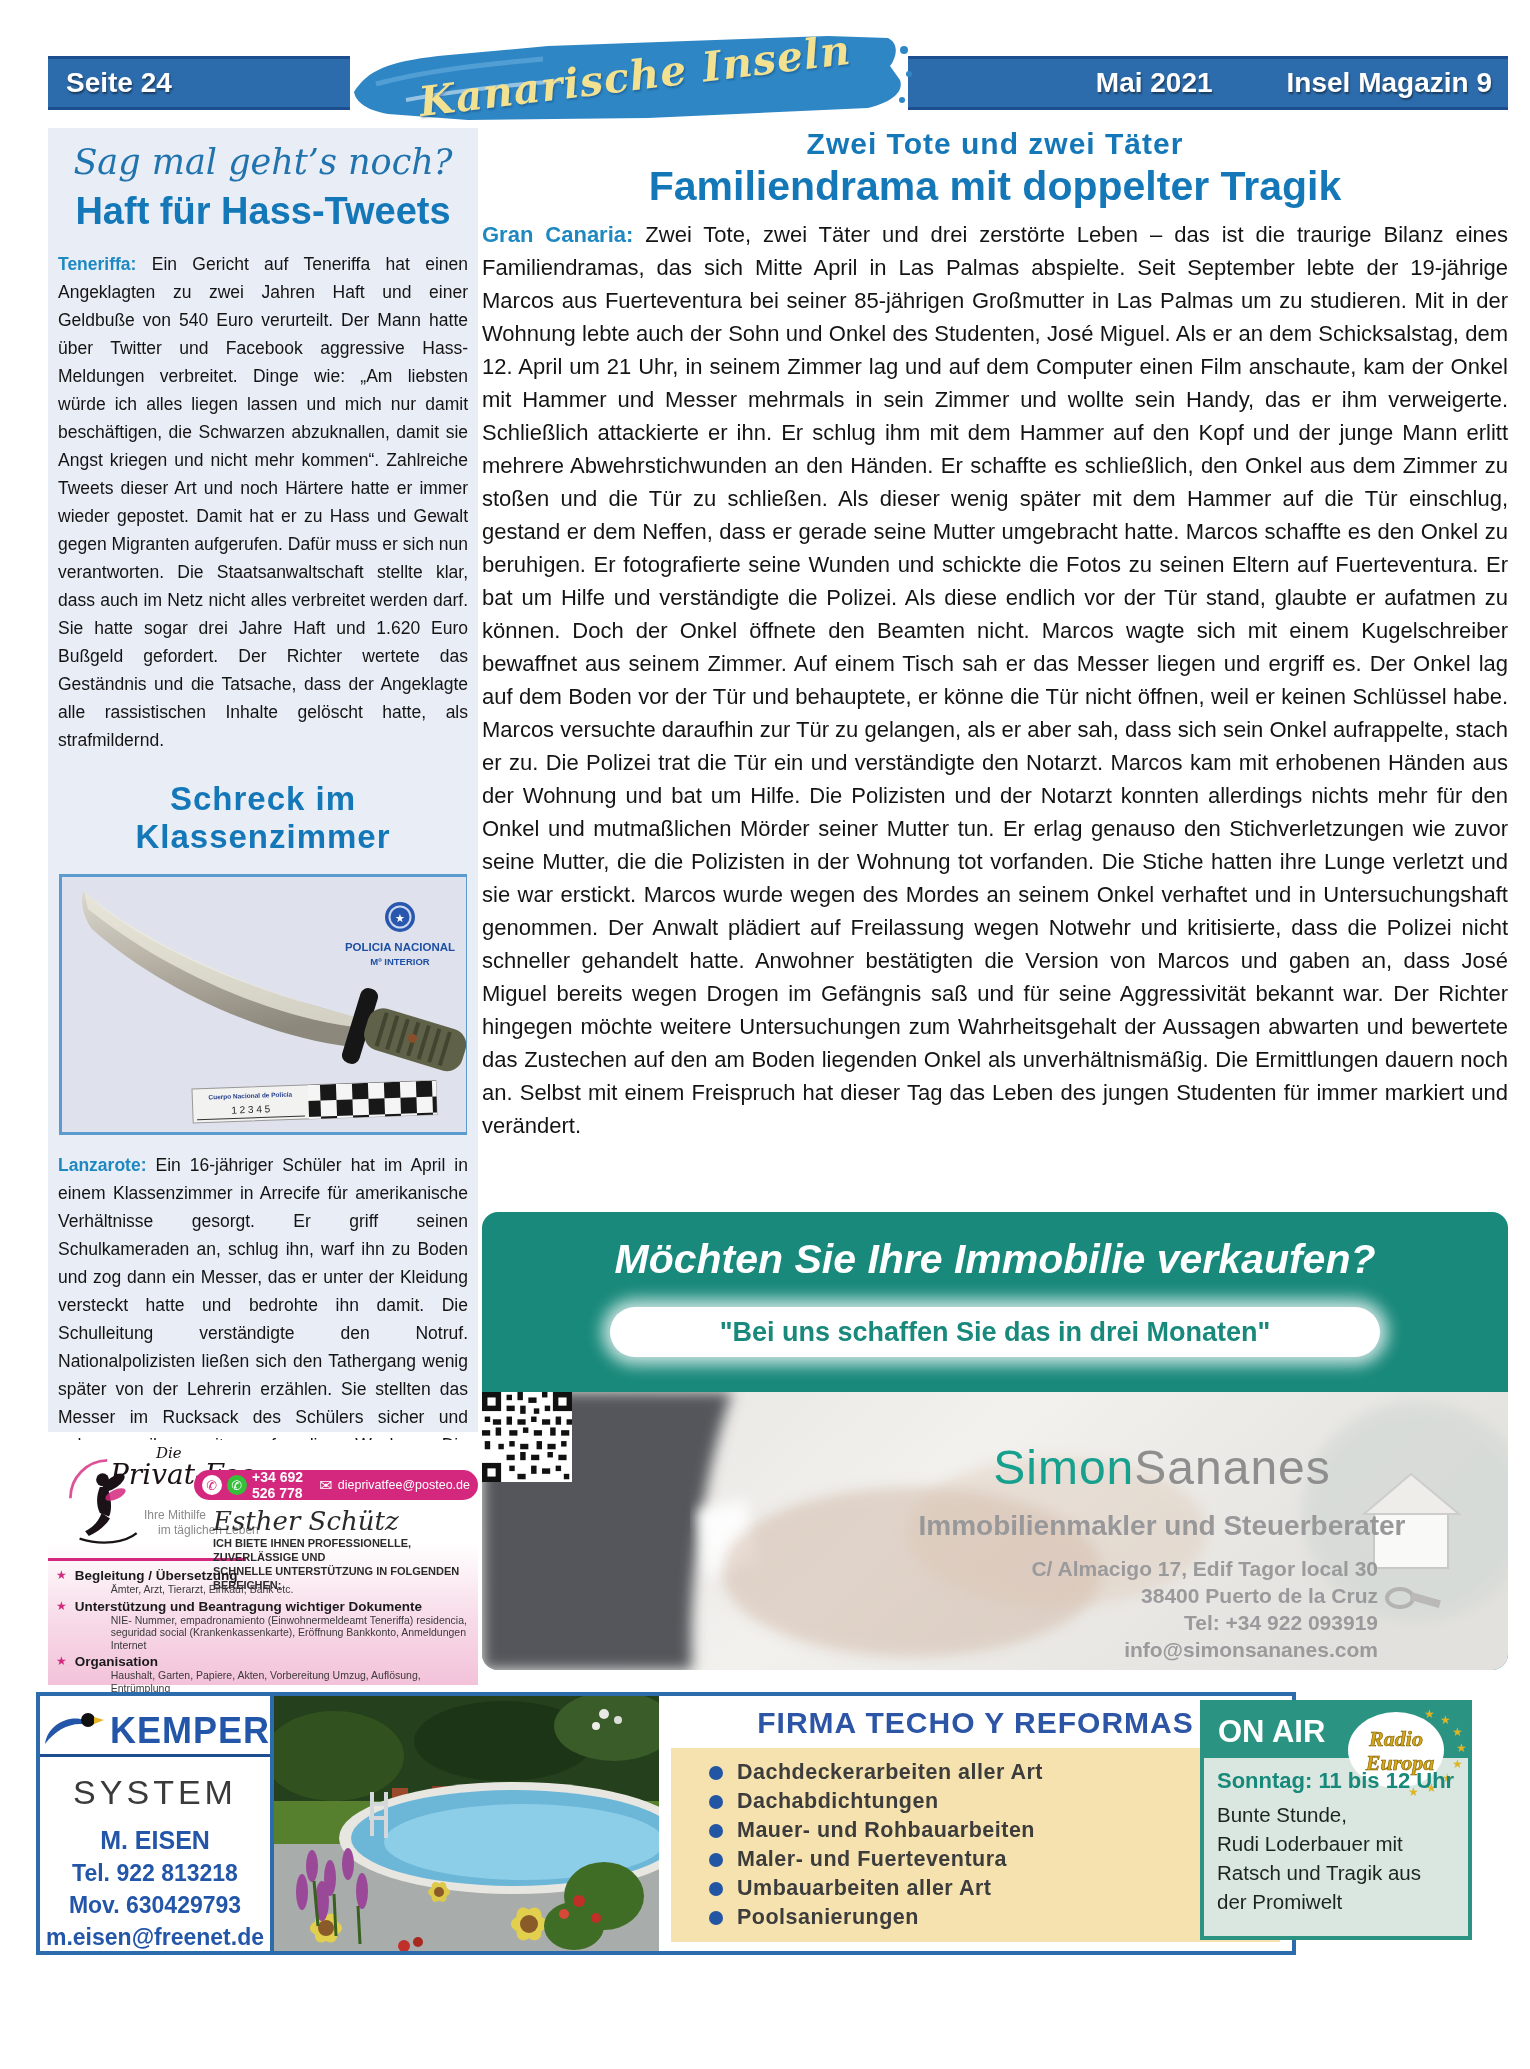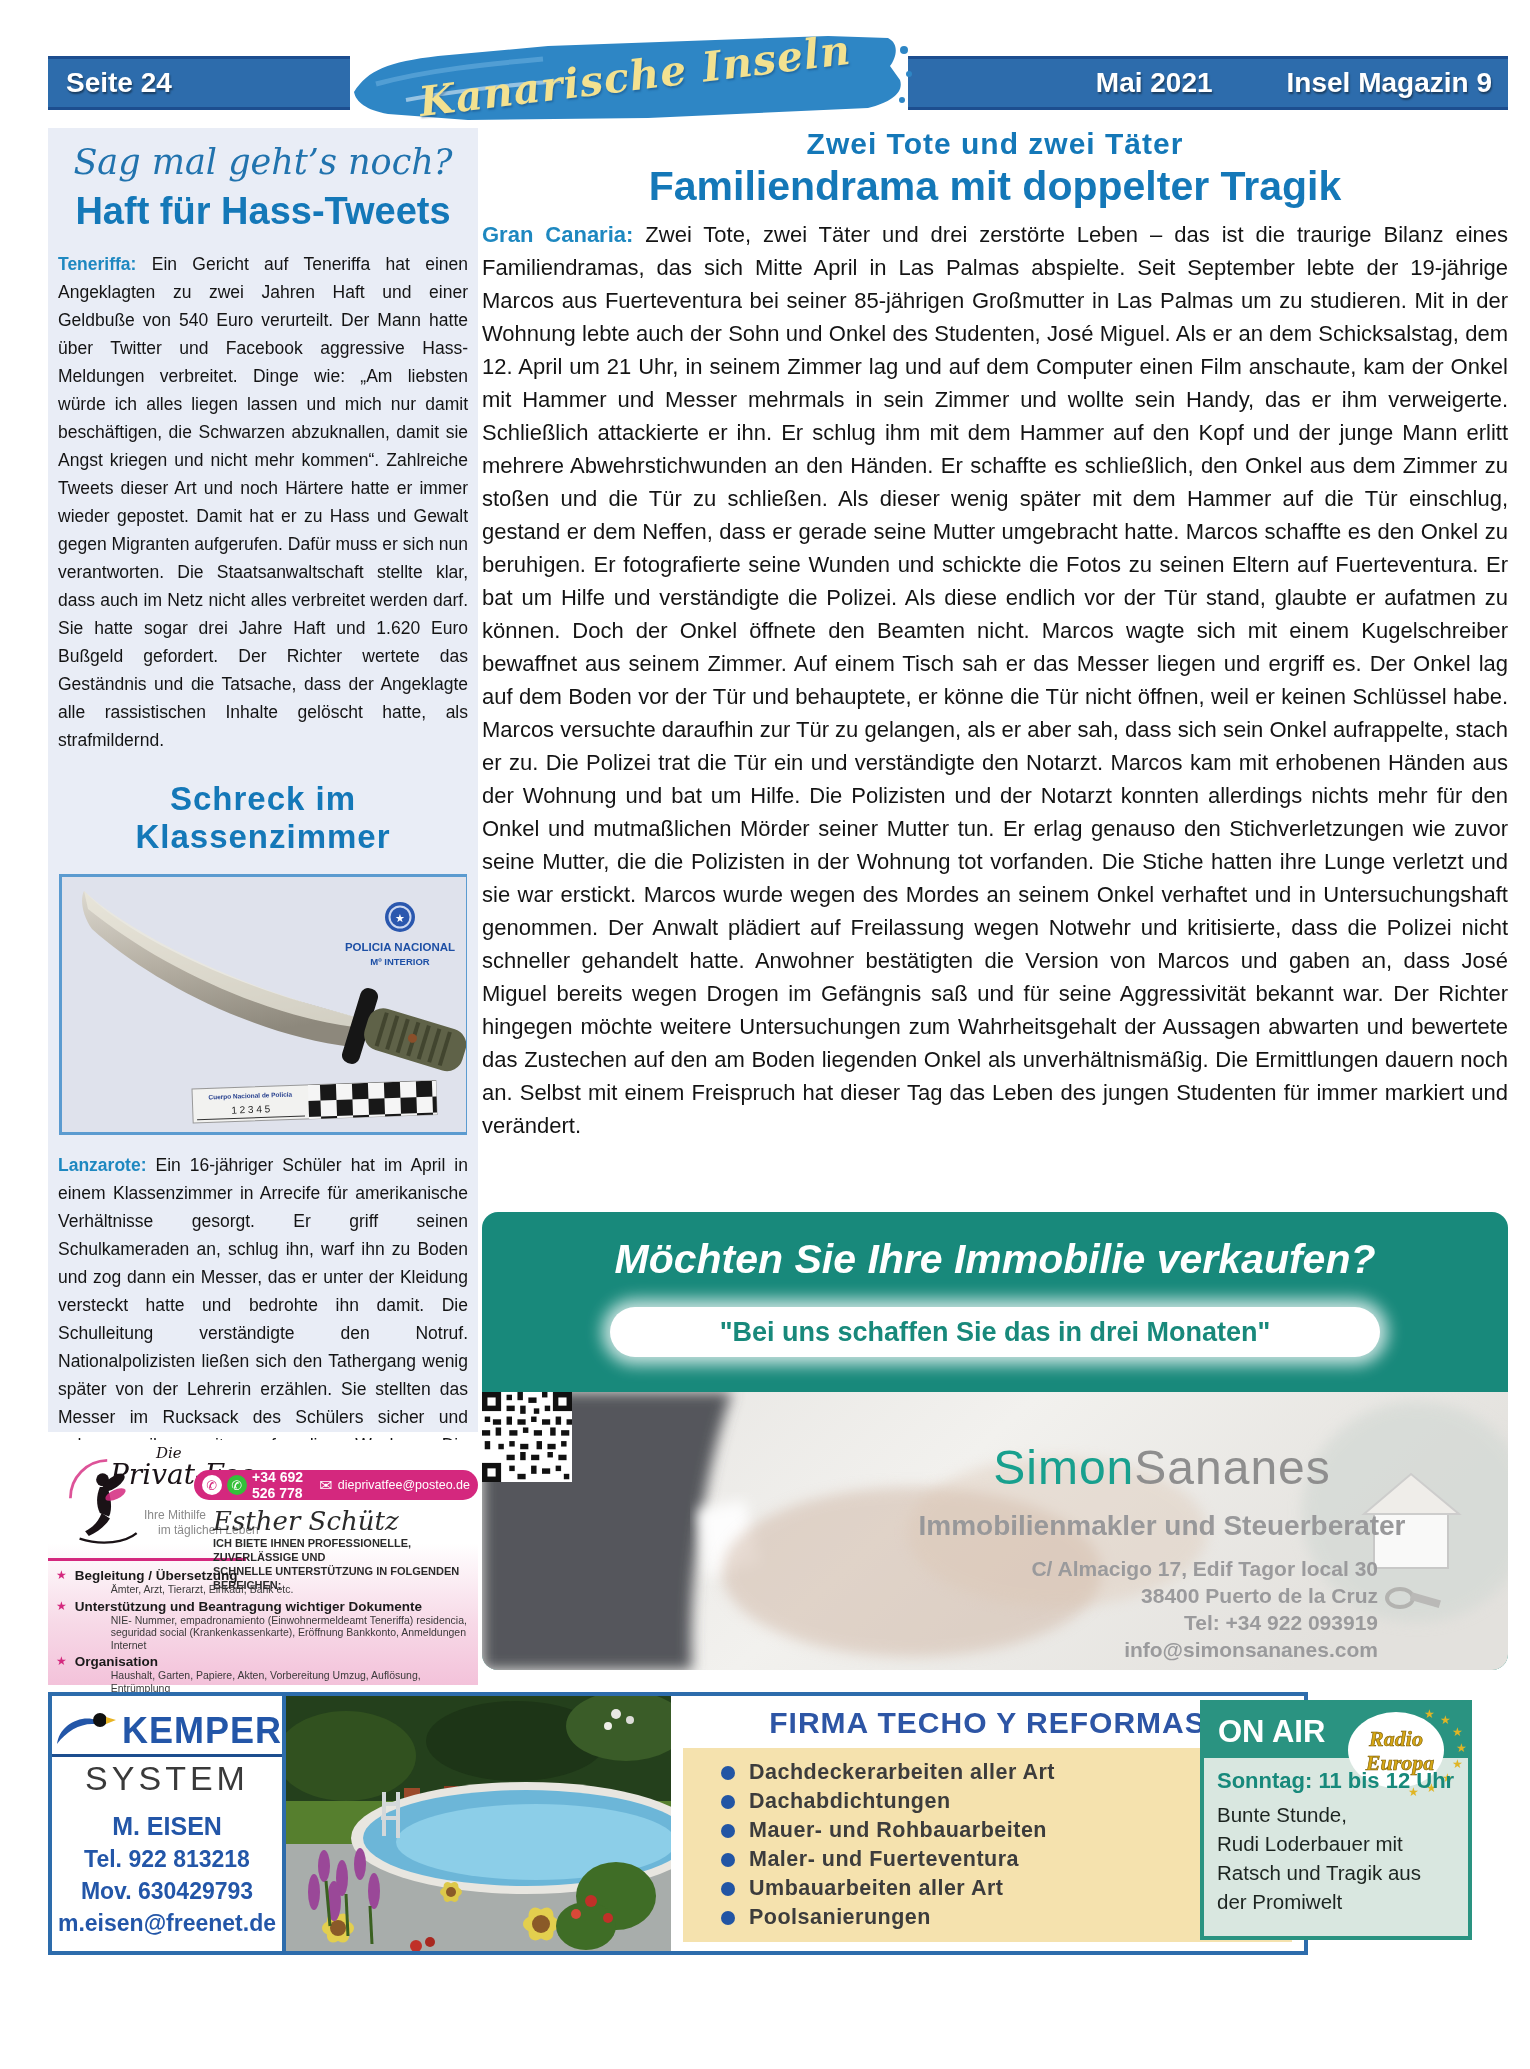--- a/index.html
+++ b/index.html
@@ -83,28 +83,28 @@
             font-style:italic;font-size:26px;color:#2a2a2a;}
   .pf-intro{position:absolute;left:165px;top:96px;font-size:11px;font-weight:bold;
             color:#2a2a2a;line-height:14px;}
   .pf-services{position:absolute;left:8px;top:128px;right:4px;}
   .pf-service{display:flex;gap:8px;margin-bottom:3px;}
   .pf-star{color:#d4287e;font-size:12px;line-height:15px;font-family:"DejaVu Sans",sans-serif;}
   .pf-st{font-size:13.5px;font-weight:bold;color:#1a1a1a;line-height:15px;}
   .pf-sd{font-size:10.5px;color:#3a3a3a;line-height:12.5px;margin-left:36px;}
 
   
-  .ads-box{position:absolute;left:48px;top:1692px;width:1260px;height:263px;
+  .ads-box{position:absolute;left:36px;top:1692px;width:1260px;height:263px;
            border:4px solid #2d6cac;box-sizing:border-box;display:flex;background:#fff;}
   .kemper{width:234px;border-right:4px solid #2d6cac;box-sizing:border-box;
           display:flex;flex-direction:column;align-items:center;padding-top:12px;}
   .kemper-logo-row{display:flex;align-items:flex-end;gap:4px;border-bottom:3px solid #1d4e8f;
                    padding-bottom:2px;}
   .kemper-k1{font-size:36px;font-weight:bold;color:#2356a8;letter-spacing:1px;}
-  .kemper-k2{font-size:34px;color:#3a3a3a;letter-spacing:4px;margin-top:2px;}
+  .kemper-k2{font-size:34px;color:#3a3a3a;letter-spacing:4px;margin-top:16px;}
   .kemper-name{font-size:25px;font-weight:bold;color:#2356a8;margin-top:14px;}
   .kemper-line{font-size:23px;font-weight:bold;color:#2356a8;margin-top:5px;}
   .pool{width:385px;line-height:0;}
   .techo{flex:1;display:flex;flex-direction:column;}
   .techo-title{font-size:30px;font-weight:800;color:#2d55a5;text-align:center;
                letter-spacing:1px;padding:10px 0 6px;}
   .techo-list{background:#f5e2ae;margin:2px 12px 10px;padding:10px 0 10px 38px;flex:1;}
   .techo-item{display:flex;align-items:center;gap:14px;height:29px;}
   .techo-dot{width:14px;height:14px;border-radius:50%;background:#2255a4;flex:0 0 auto;}
   .techo-txt{font-size:21.5px;font-weight:bold;color:#3c3c3c;letter-spacing:.5px;}

